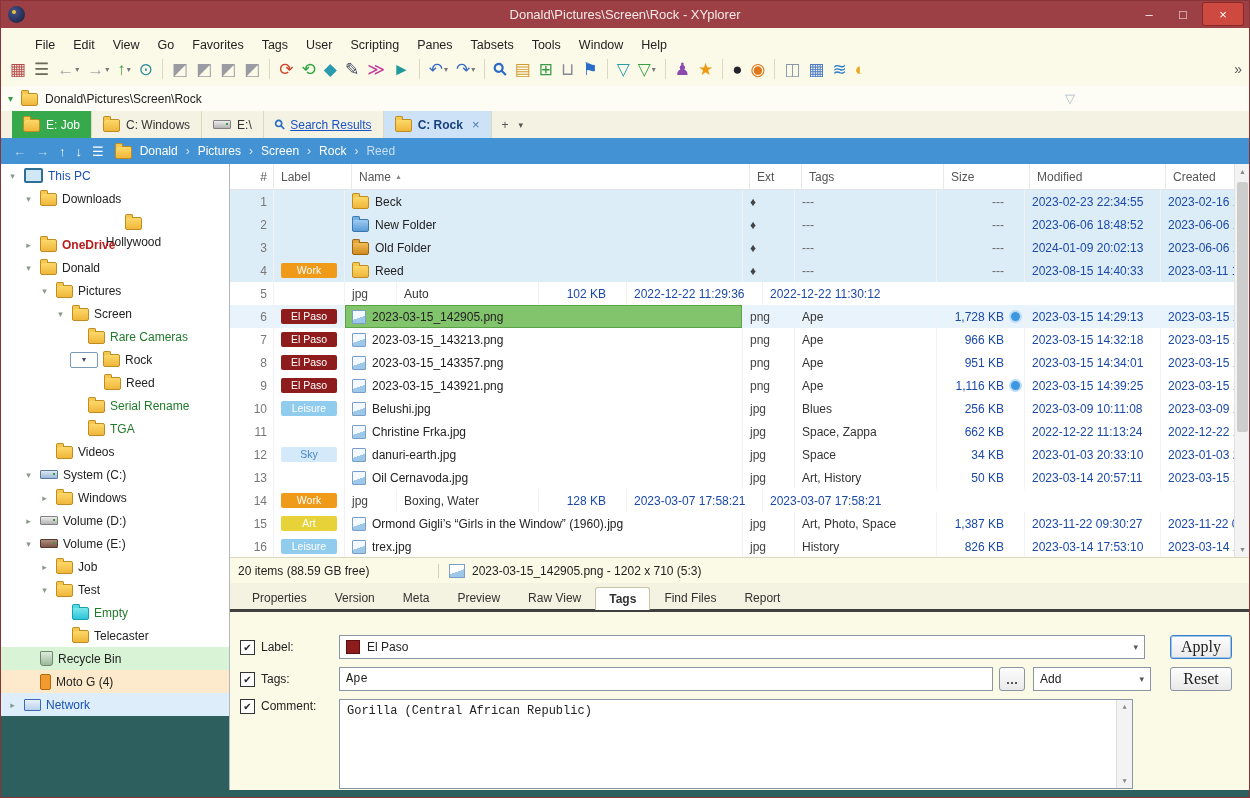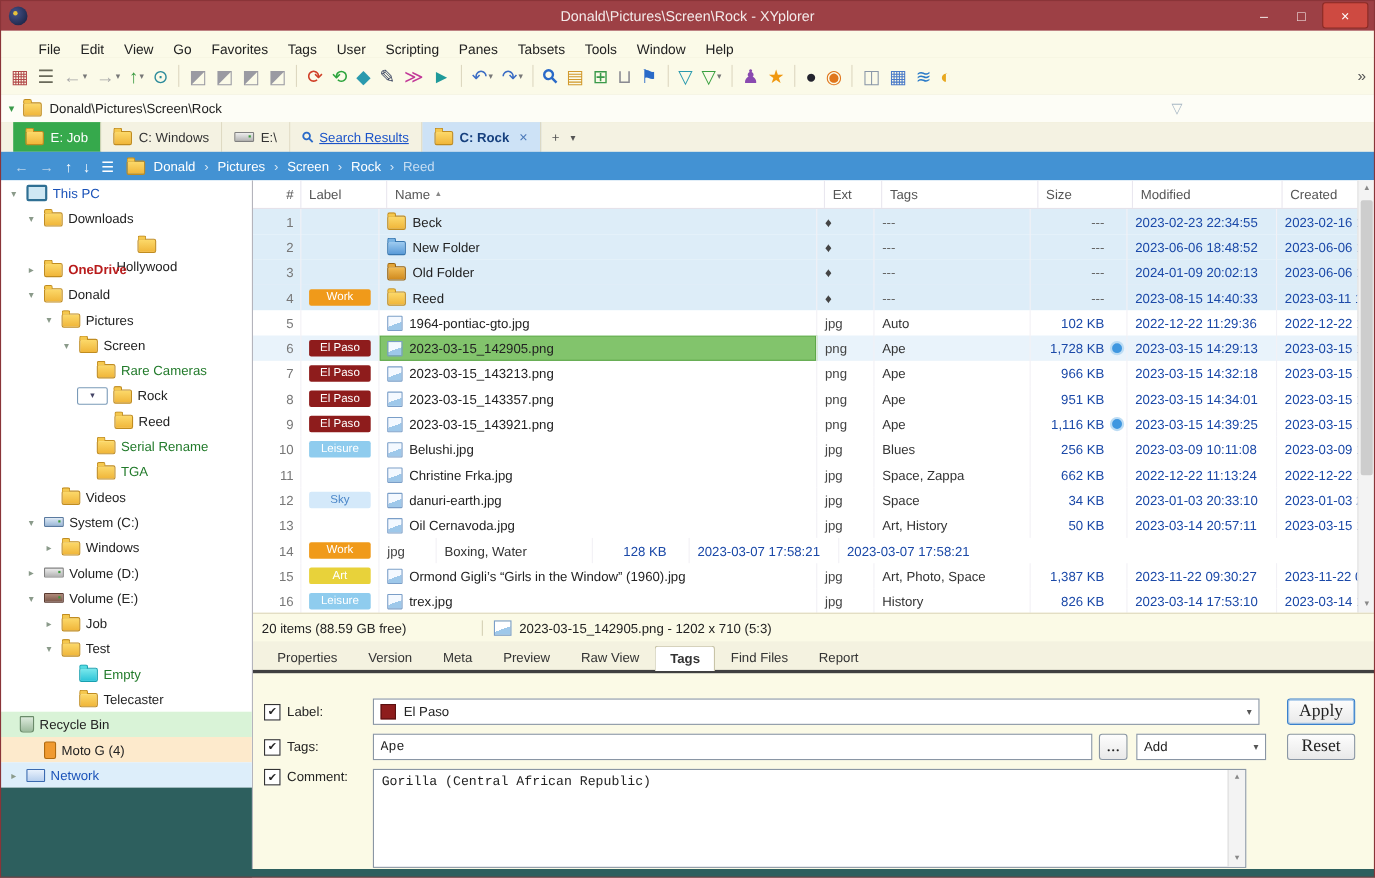--- a/index.html
+++ b/index.html
@@ -462,21 +462,21 @@
     <div class="tree-row" style="padding-left: 54px;">
       <span class="exp"></span>
       <span class="icon i-folder cyan"></span>
       <span class="tree-label" style="color: rgb(33, 122, 42);">Empty</span>
     </div>
     <div class="tree-row" style="padding-left: 54px;">
       <span class="exp"></span>
       <span class="icon i-folder"></span>
       <span class="tree-label">Telecaster</span>
     </div>
-    <div class="tree-row" style="background: rgb(217, 243, 215); ">
+    <div class="tree-row" style="background: rgb(217, 243, 215); padding-left: 22px;">
       <span class="exp"></span>
       <span class="icon i-recycle"></span>
       <span class="tree-label">Recycle Bin</span>
     </div>
     <div class="tree-row" style="background: rgb(253, 234, 204); padding-left: 22px;">
       <span class="exp"></span>
       <span class="icon i-phone"></span>
       <span class="tree-label">Moto G (4)</span>
     </div>
     <div class="tree-row" style="background: rgb(221, 238, 250); padding-left: 6px;">
@@ -561,24 +561,20 @@
         <div class="cell c5 size">
           <span class="sizetext" style="color: rgb(102, 102, 102);">---</span>
           <span class="dotslot"></span>
         </div>
         <div class="cell c6 date">2023-08-15 14:40:33</div>
         <div class="cell c7 date">2023-03-11 17:43:25</div>
       </div>
       <div class="lrow ">
         <div class="cell c0">5</div>
         <div class="cell c1"></div>
-        <div class="cell c2">
-          <span class="icon i-img"></span>
-          <span class="fname">1964-pontiac-gto.jpg</span>
-        </div>
         <div class="cell c3 ext">jpg</div>
         <div class="cell c4 tags">Auto</div>
         <div class="cell c5 size">
           <span class="sizetext">102 KB</span>
           <span class="dotslot"></span>
         </div>
         <div class="cell c6 date">2022-12-22 11:29:36</div>
         <div class="cell c7 date">2022-12-22 11:30:12</div>
       </div>
       <div class="lrow selected">

